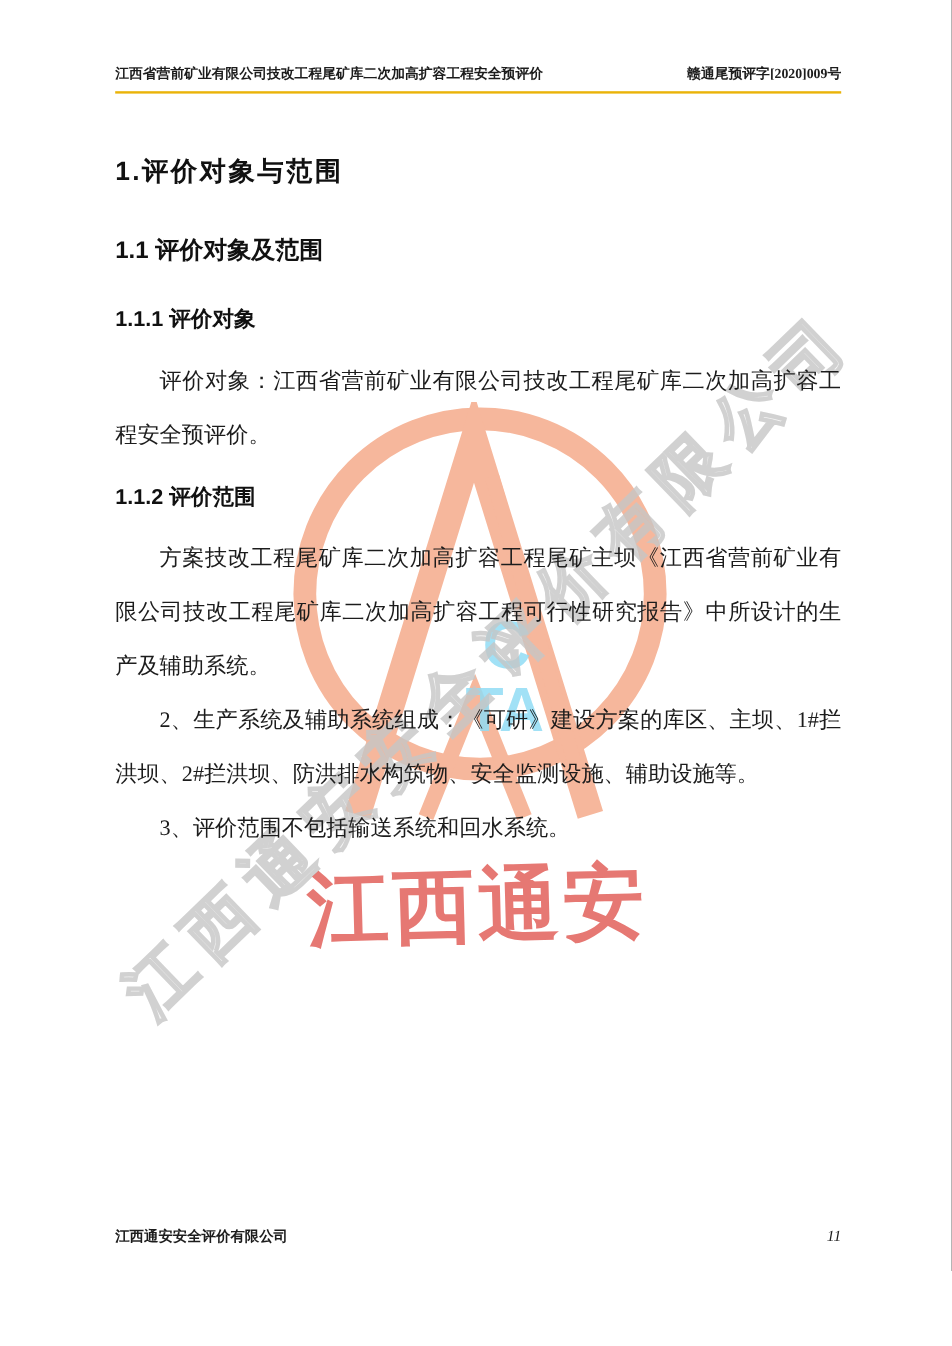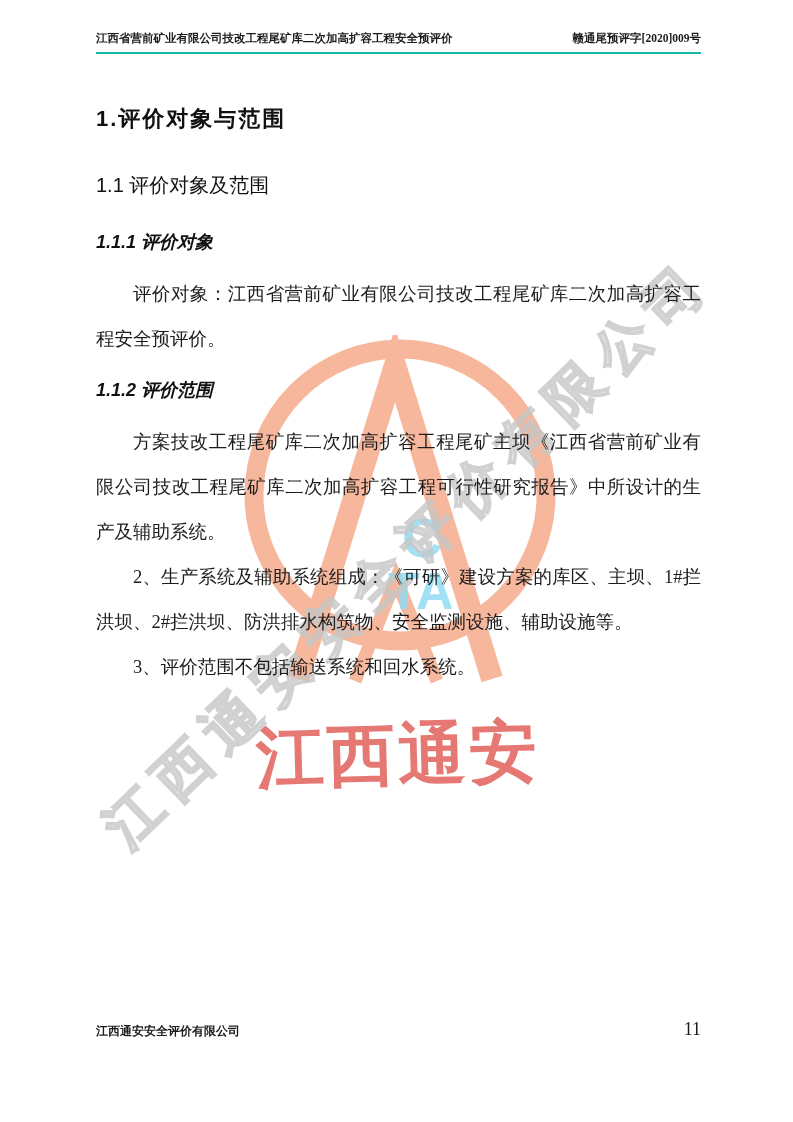--- a/index.html
+++ b/index.html
@@ -27,55 +27,55 @@
   .wm-red{
     position:absolute;left:256px;top:710px;
     font-family:"Liberation Sans","DejaVu Sans",sans-serif;
     font-weight:bold;font-size:68px;letter-spacing:3px;white-space:nowrap;
     color:rgba(214,37,29,0.62);
     transform:rotate(-1.5deg);
   }
   
   .content{position:absolute;left:96px;right:92px;top:0;z-index:1;}
   .page-header{
-    margin-top:31px;
+    margin-top:55px;
     display:flex;justify-content:space-between;align-items:flex-end;
     font-size:11.5px;font-weight:bold;line-height:14px;
-    padding-bottom:7px;border-bottom:2px solid #14b8a6;
+    padding-bottom:7px;border-bottom:2px solid #eab308;
     font-family:"Liberation Serif","DejaVu Serif",serif;
   }
   h1.doc-title{
     margin:50px 0 0 0;text-align:left;
     font-family:"Liberation Sans","DejaVu Sans",sans-serif;
     font-size:22px;line-height:30px;letter-spacing:2px;font-weight:bold;color:#111;
   }
   h2.sec{
     margin:38px 0 0 0;
     font-family:"Liberation Sans","DejaVu Sans",sans-serif;
-    font-size:20px;line-height:26px;font-weight:normal;color:#111;
+    font-size:20px;line-height:26px;font-weight:bold;color:#111;
   }
   h3.sub{
     margin:32px 0 0 0;
     font-family:"Liberation Sans","DejaVu Sans",sans-serif;
-    font-size:18px;line-height:24px;font-weight:bold;color:#111;font-style:italic;
+    font-size:18px;line-height:24px;font-weight:bold;color:#111;
   }
   h3.sub2{margin-top:16px;}
   p.body{
     margin:18px 0 0 0;
     font-size:18.5px;line-height:45px;
     text-align:justify;text-indent:2em;color:#1c1c1c;
   }
   p.body.cont{margin-top:0;}
   .page-footer{
     position:absolute;left:96px;right:92px;top:1022px;z-index:1;
     display:flex;justify-content:space-between;align-items:baseline;
     font-size:12px;line-height:15px;
   }
   .page-footer .company{font-weight:bold;}
-  .page-footer .pageno{font-weight:normal;font-size:18px;}
+  .page-footer .pageno{font-weight:normal;font-size:13px;font-style:italic;}
 </style>
 </head>
 <body>
 
 <div class="page">
 
   <div class="watermark">
     <svg class="wm-logo" width="330" height="370" viewBox="0 0 330 370">
       <g opacity="0.85">
         <circle cx="160" cy="160" r="146" fill="none" stroke="#F5AB8B" stroke-width="19"></circle>

